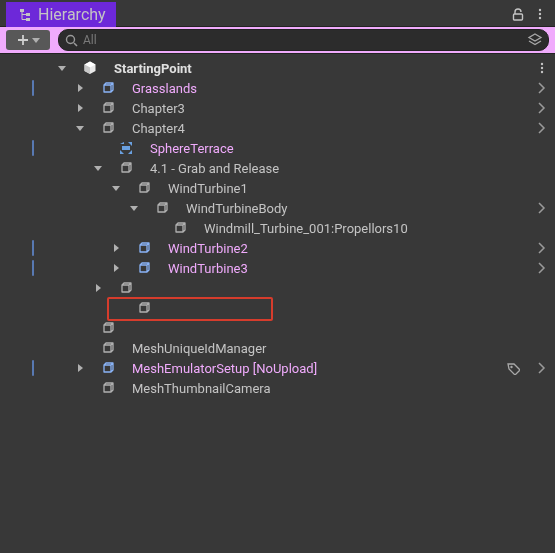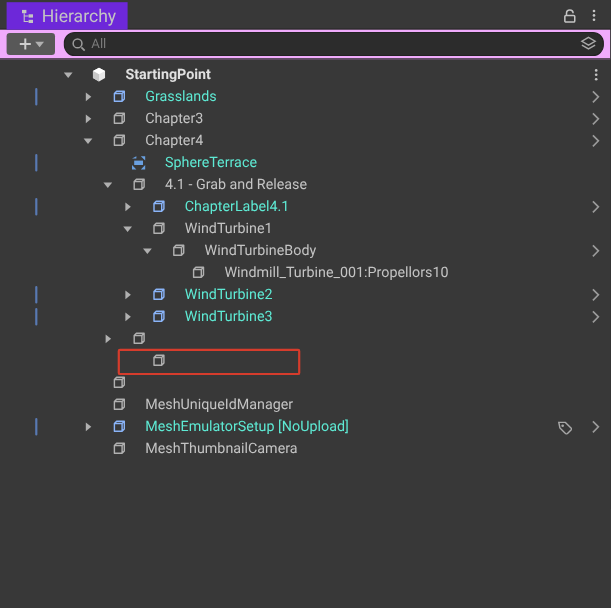--- a/index.html
+++ b/index.html
@@ -122,21 +122,21 @@
     flex-shrink:0;
     display:flex;
     align-items:center;
     justify-content:center;
     margin: 0 2px;
   }
   .label {
     padding-left: 2px;
     font-size: 13px;
     line-height: 1;
-    color: #5eead4;
+    color: #f0abfc;
   }
   .label.gray { color: #c4c4c4; }
   .label.bold { font-weight: bold; color: #e0e0e0; }
 
   .vmarker {
     position: absolute;
     left: 0;
     top: 2px;
     bottom: 2px;
     width: 2px;
@@ -392,41 +392,20 @@
           </svg>
         </span>
     <span class="objicon gray-cube">
           <svg width="16" height="16">
             <use href="#wirecube"></use>
           </svg>
         </span>
     <span class="label gray">4.1 - Grab and Release</span>
   </div>
 
-  <div class="row">
-    <div class="vmarker" style="left:32px"></div>
-    <div class="indent" style="width:98px"></div>
-    <span class="foldout">
-          <svg width="10" height="10">
-            <use href="#tri-right"></use>
-          </svg>
-        </span>
-    <span class="objicon blue-cube">
-          <svg width="16" height="16">
-            <use href="#wirecube"></use>
-          </svg>
-        </span>
-    <span class="label">ChapterLabel4.1</span>
-    <div class="rowspacer"></div>
-    <span class="chev">
-          <svg width="14" height="14">
-            <use href="#chev-right"></use>
-          </svg>
-        </span>
-  </div>
 
   <div class="row">
     <div class="indent" style="width:98px"></div>
     <span class="foldout">
           <svg width="10" height="10">
             <use href="#tri-down"></use>
           </svg>
         </span>
     <span class="objicon gray-cube">
           <svg width="16" height="16">

